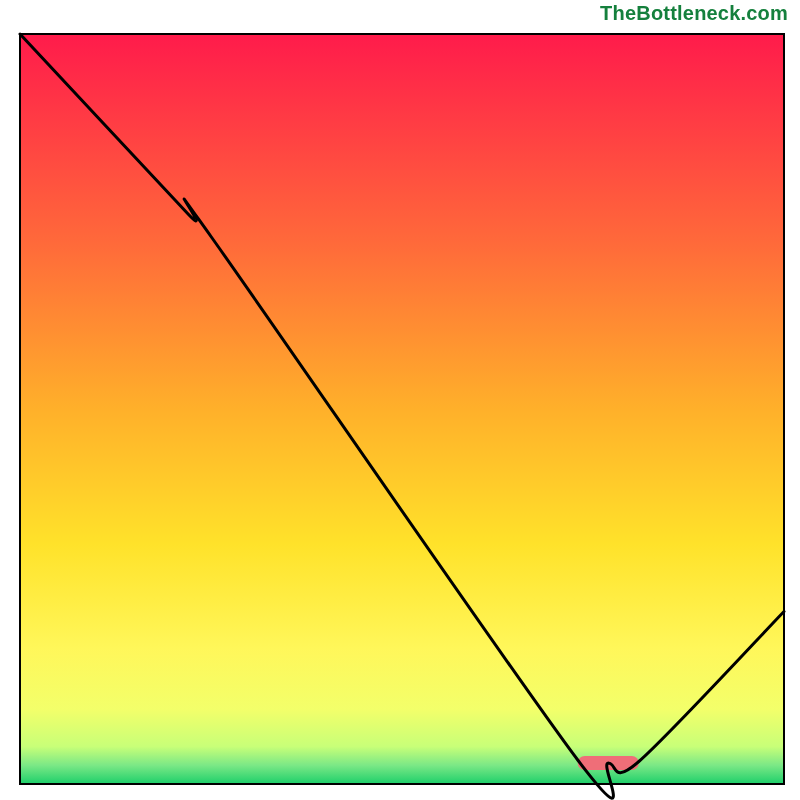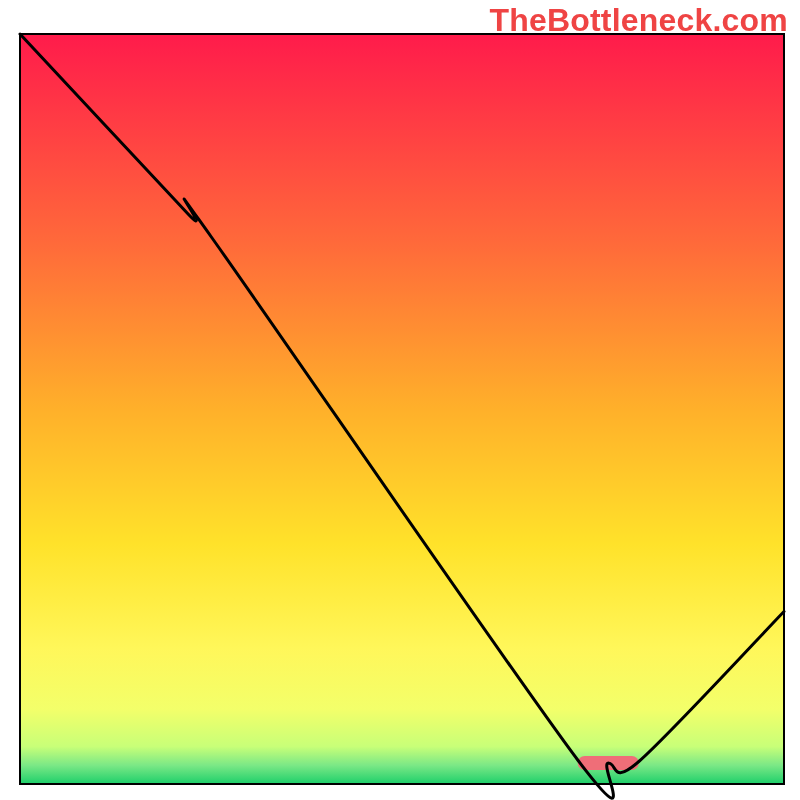--- a/index.html
+++ b/index.html
@@ -12,23 +12,23 @@
   }
   .container {
     position: relative;
     width: 800px;
     height: 800px;
   }
   .watermark {
     position: absolute;
     top: 2px;
     right: 12px;
-    font-size: 32px;
+    font-size: 20px;
     font-weight: 600;
-    color: #ef4444;
+    color: #15803d;
     letter-spacing: 0.2px;
     margin-left: 40px;
   }
   svg.chart {
     position: absolute;
     left: 0;
     top: 0;
   }
 </style>
 </head>

